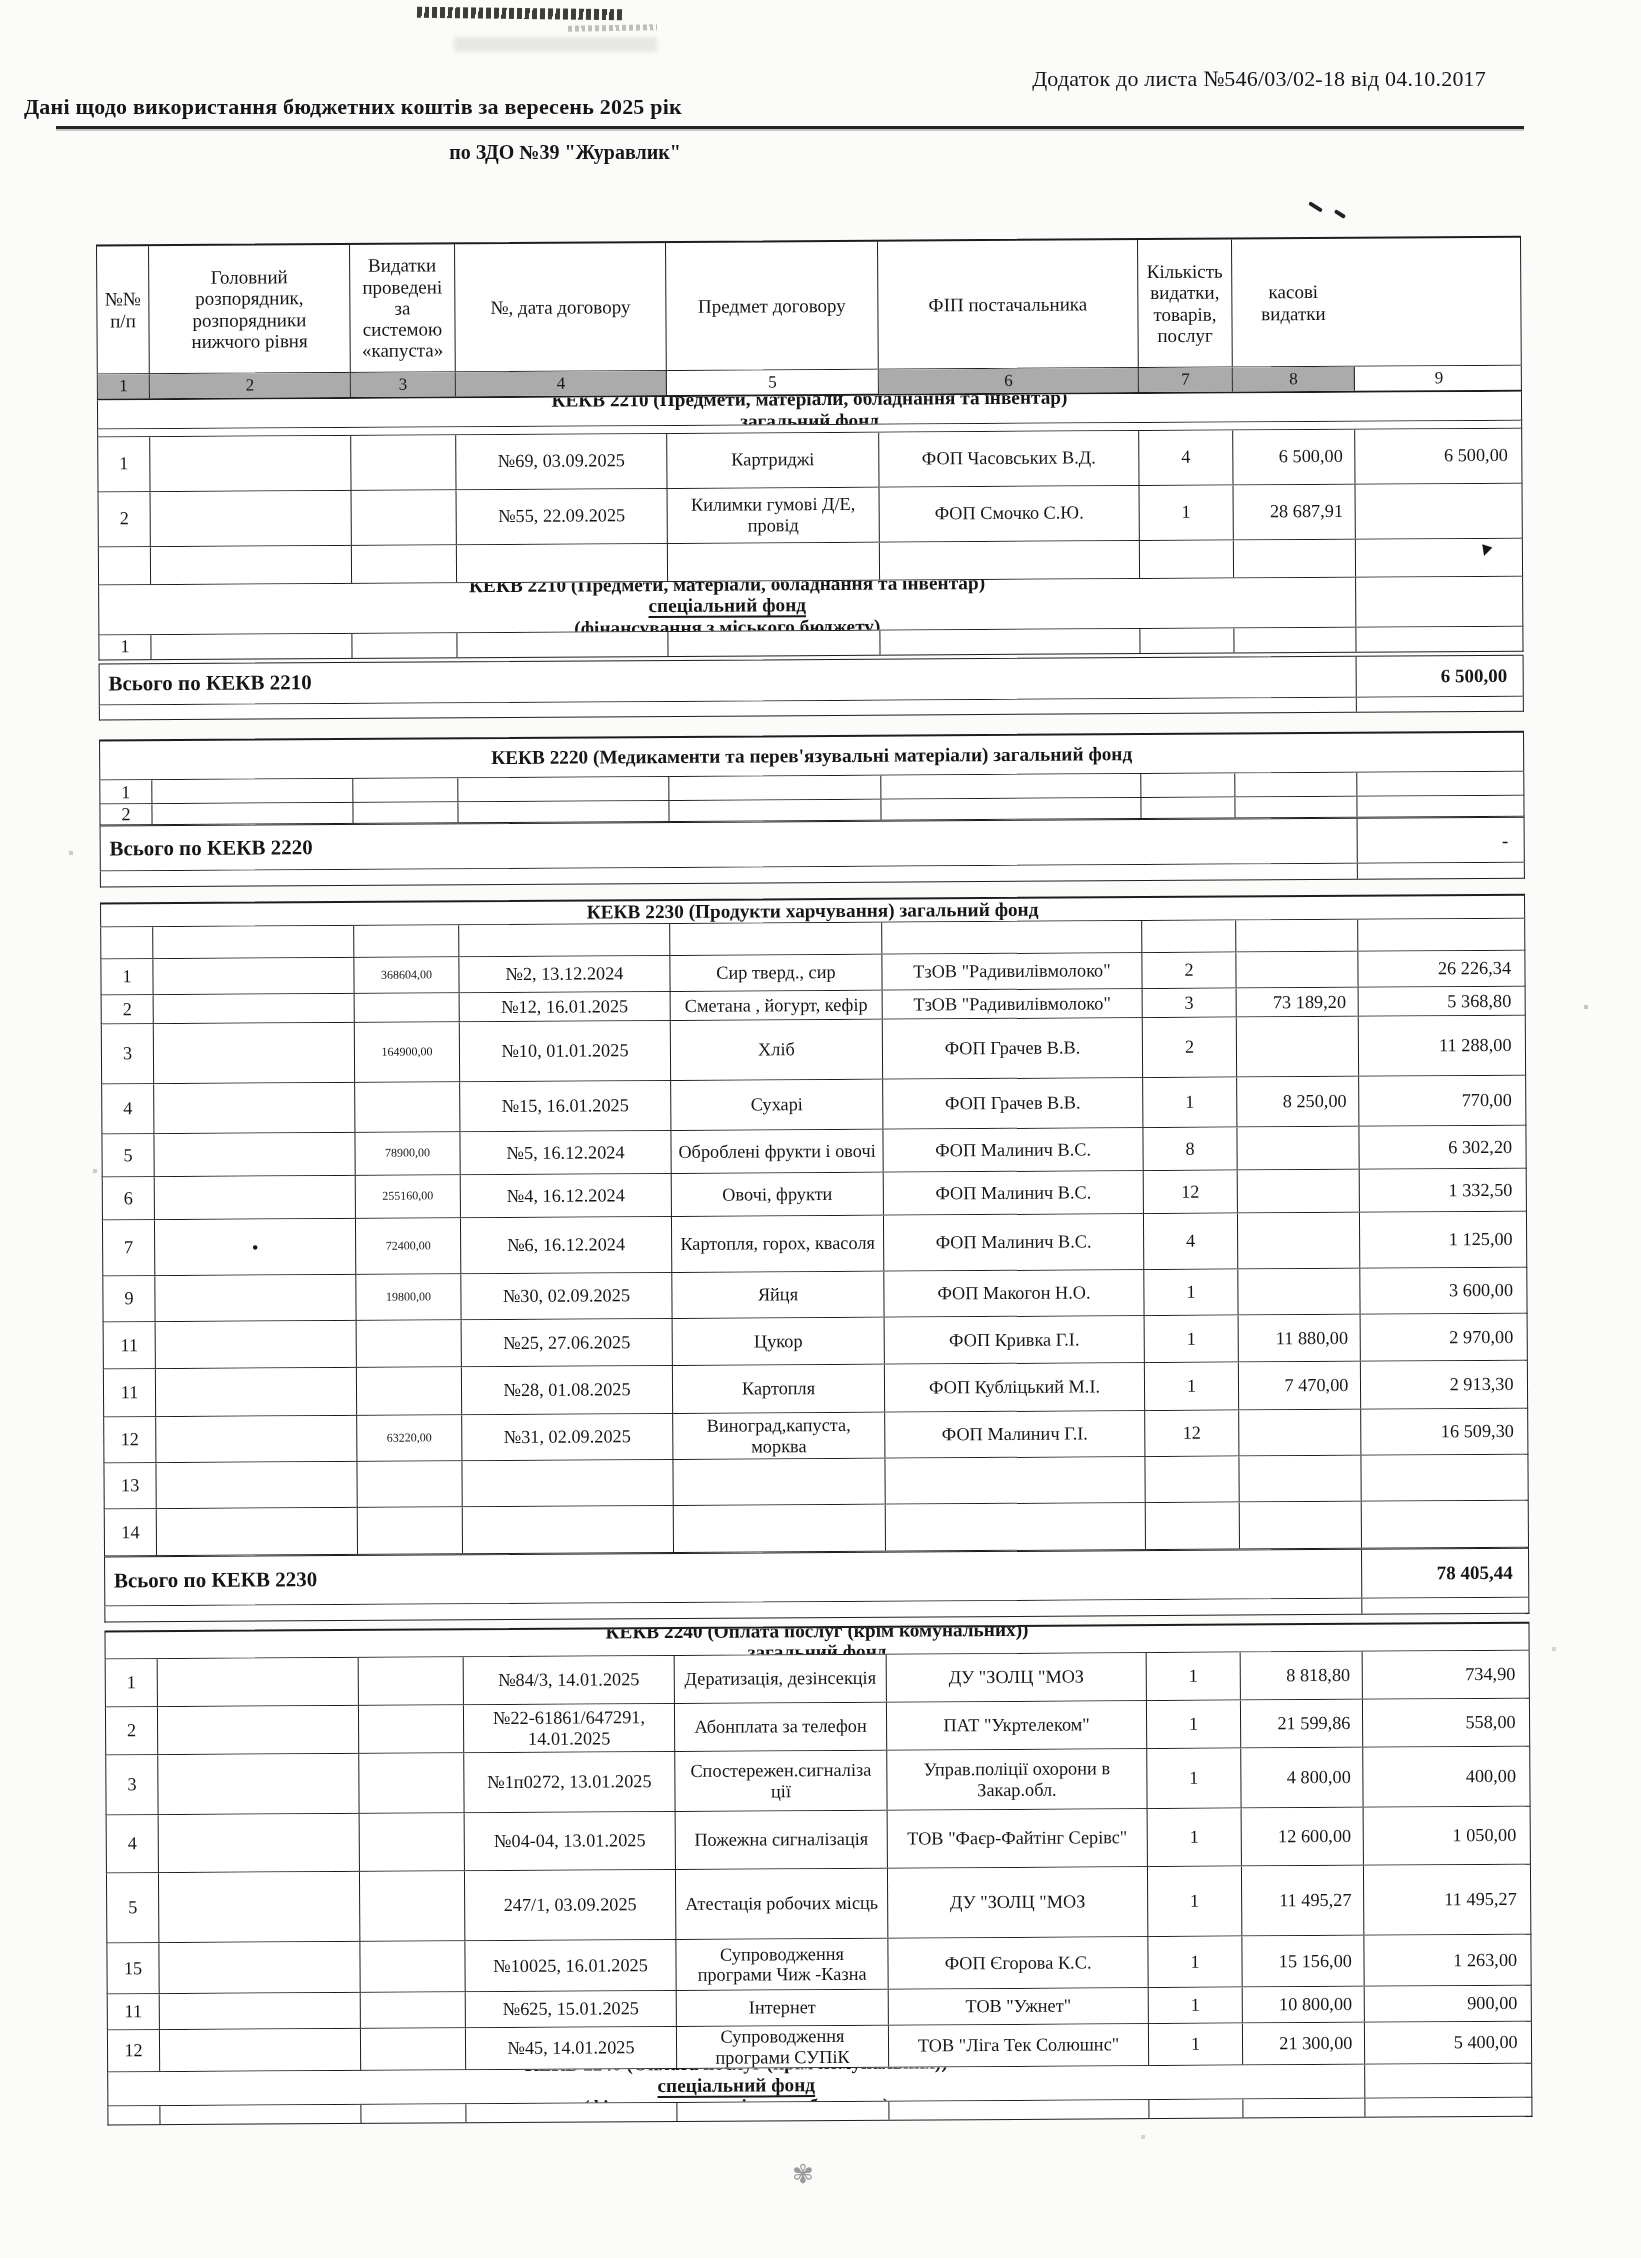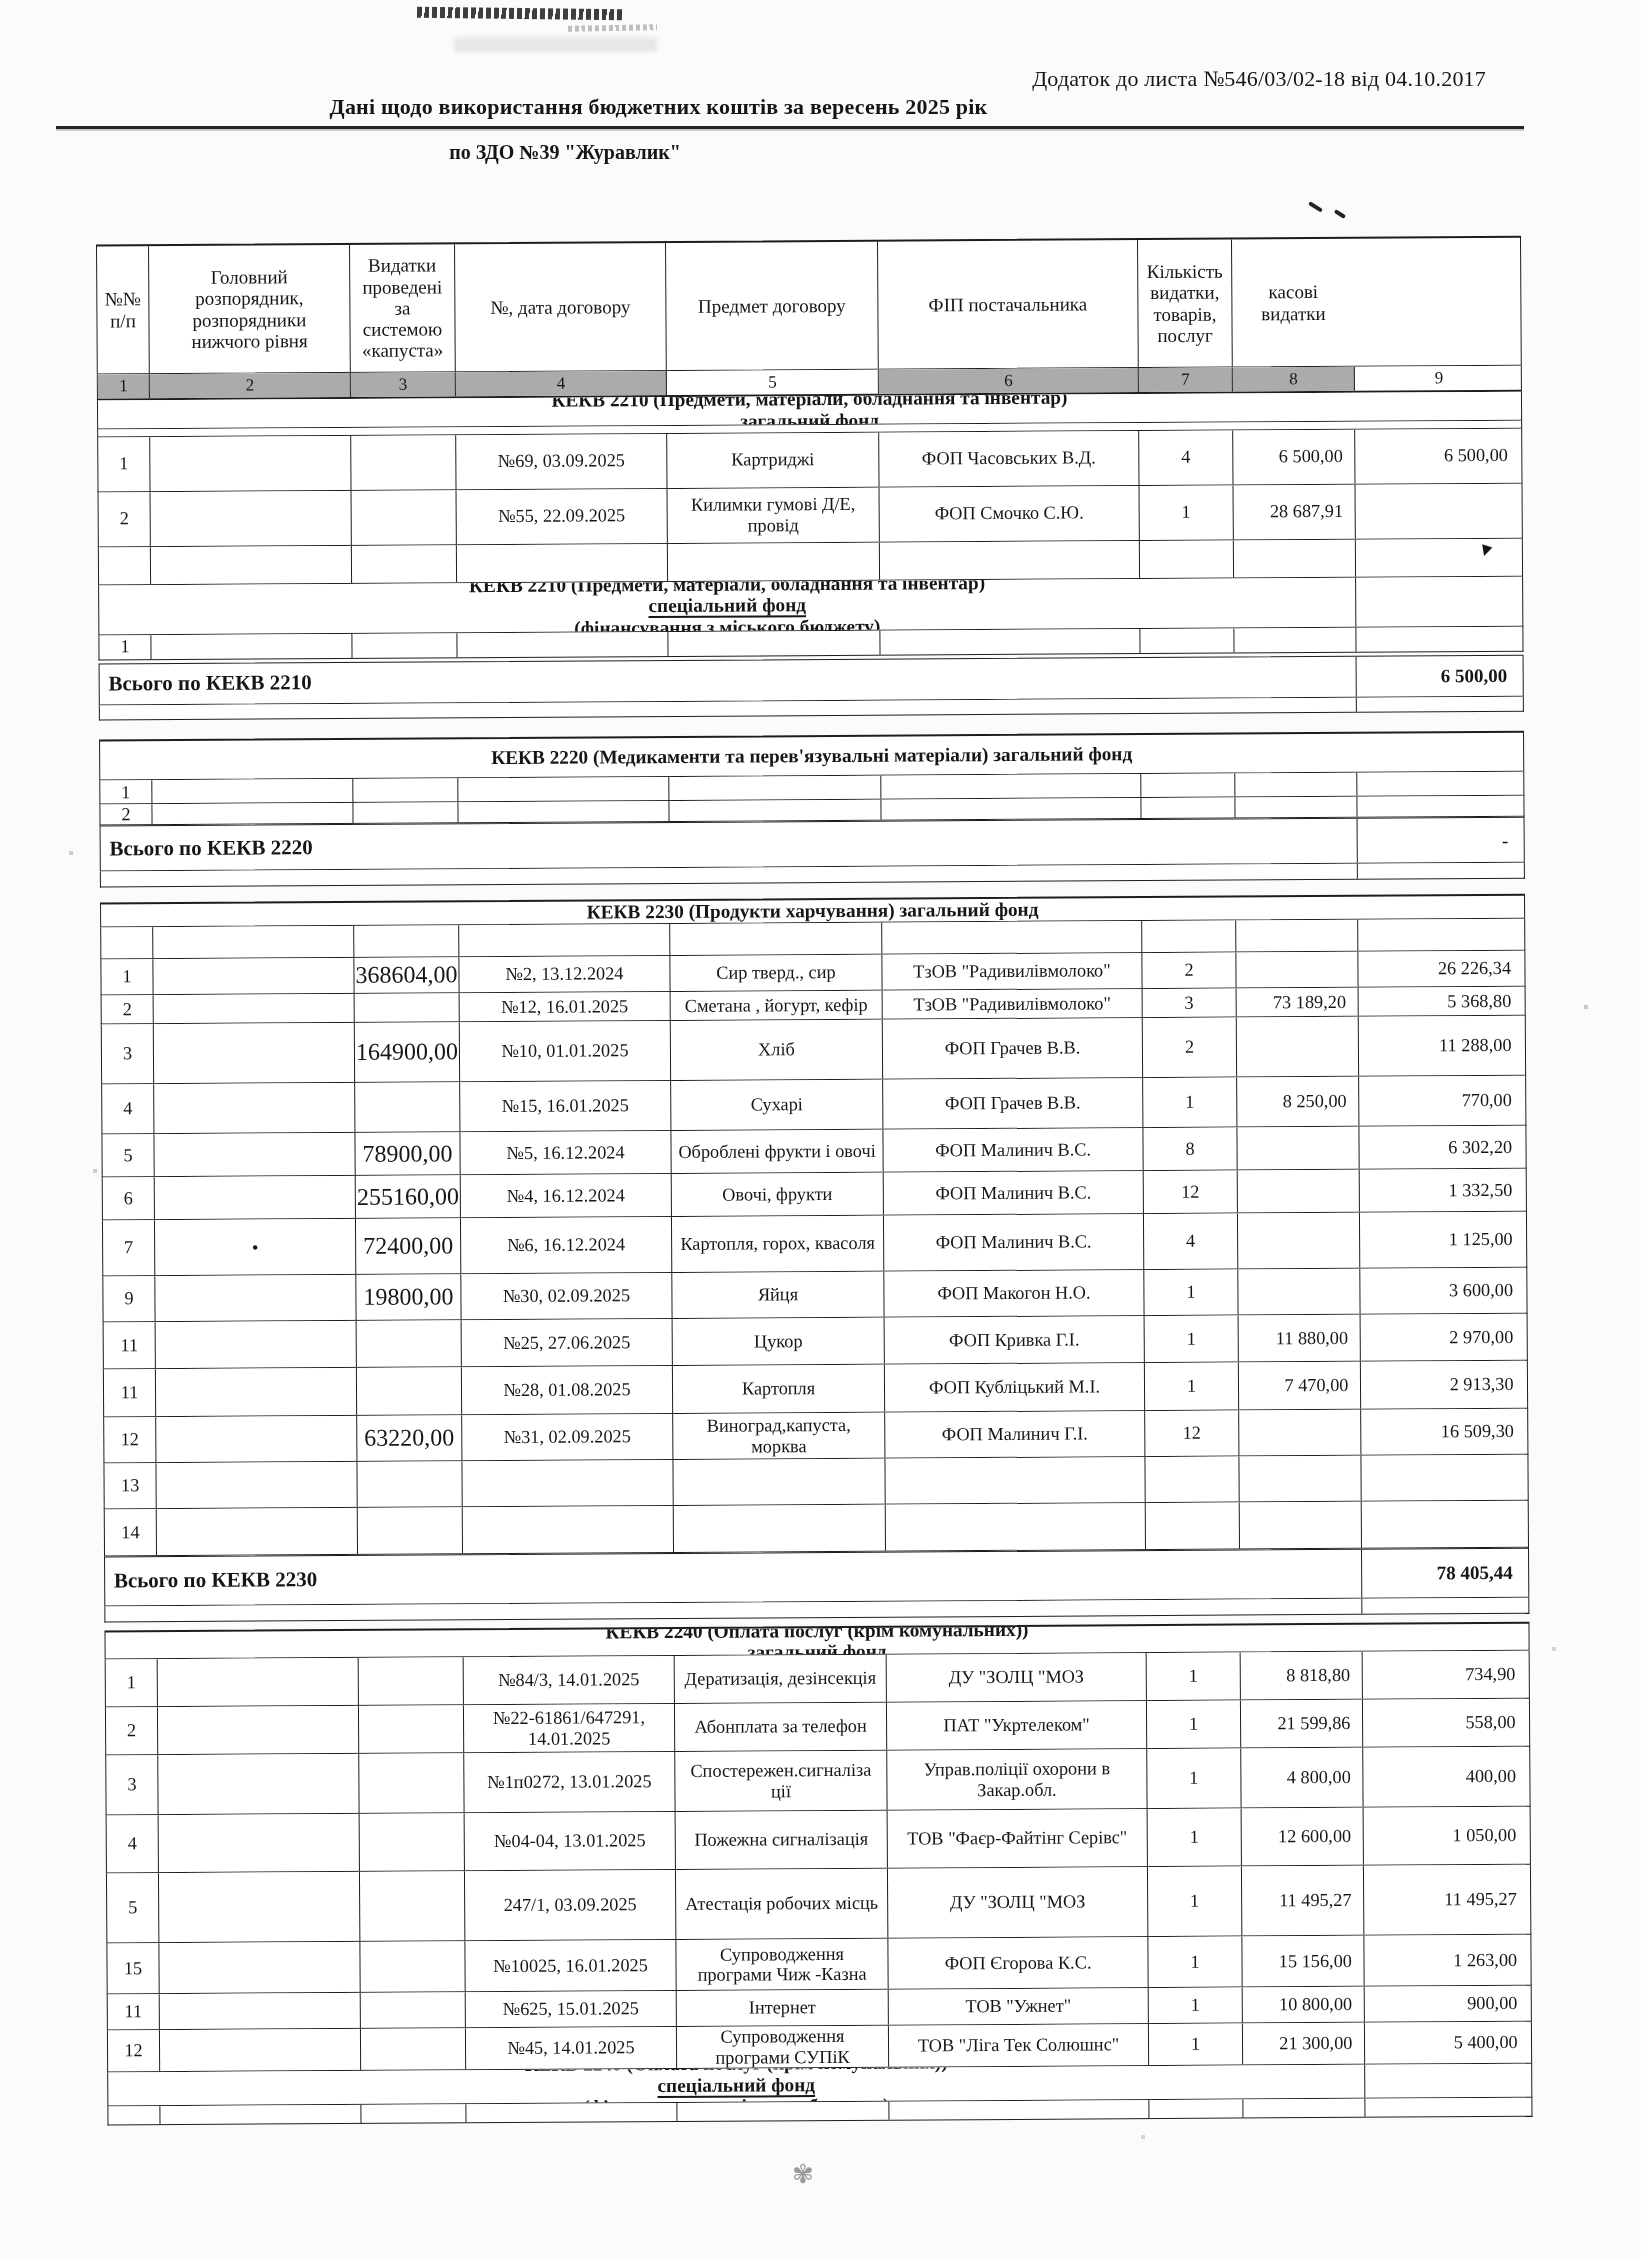--- a/index.html
+++ b/index.html
@@ -3,22 +3,22 @@
 <meta charset="utf-8">
 <style>
   html,body{margin:0;padding:0;}
   body{
     width:1641px;height:2258px;position:relative;overflow:hidden;
     background:#fbfbf9;color:#161616;
     font-family:"Liberation Serif","DejaVu Serif",serif;
   }
   
   .annex{position:absolute;top:66px;right:155px;font-size:22px;letter-spacing:0.2px;}
-  .doc-title{position:absolute;top:94px;left:0;width:1317px;text-align:center;
-    font-size:22px;font-weight:bold;letter-spacing:0.2px;}
+  .doc-title{position:absolute;top:94px;left:0;width:1317px;
+    font-size:22px;font-weight:bold;letter-spacing:0.2px;padding-left:24px;}
   .title-rule{position:absolute;top:126px;left:56px;width:1468px;height:2.9px;
     background:#262626;box-shadow:0 1.9px 0 rgba(40,40,40,.25);}
   .doc-subtitle{position:absolute;top:141px;left:0;width:1130px;text-align:center;
     font-size:20px;font-weight:bold;}
   
   .sheet{position:absolute;left:96px;top:241px;width:1425px;
     transform:rotate(-.35deg);transform-origin:40% 0;}
   .row{display:grid;box-sizing:border-box;background:#fff;
     border-left:1.9px solid #1d1d1d;border-right:1.9px solid #1d1d1d;border-bottom:1.9px solid #1d1d1d;}
   .row.first{border-top:2.9px solid #1d1d1d;}
@@ -32,21 +32,21 @@
   .header-cell{font-size:19px;white-space:pre-line;padding:3.9px 6.8px;}
   .num{font-size:17px;}
   .shaded{background:#ababab;}
   .band .cell{font-weight:bold;font-size:19.3px;}
   .bandwrap{display:inline;}
   .uline{text-decoration:underline;text-decoration-thickness:1.9px;text-underline-offset:3.9px;}
   .total-label{justify-content:flex-start;padding-left:8.7px;font-weight:bold;font-size:21px;}
   .total-value{justify-content:flex-end;padding-right:17.4px;font-weight:bold;font-size:19px;}
   .c1{font-size:18.3px;}
   .c2{font-size:10.6px;}
-  .c3{font-size:24px;}
+  .c3{font-size:12px;}
   .c8{justify-content:flex-end;padding-right:11.6px;}
   .c9{justify-content:flex-end;padding-right:15.4px;}
   .mark{margin-left:auto;margin-right:13.5px;font-size:18.3px;line-height:.9;
     transform:rotate(18deg);align-self:flex-start;margin-top:1.9px;}
   
   .scratch1{position:absolute;top:7.7px;left:417px;width:207px;height:10.6px;opacity:.85;
     transform:rotate(.7deg);filter:blur(0.4px);
     background:repeating-linear-gradient(92deg,#1c1c1c 0 4.8px,rgba(0,0,0,0) 4.8px 7.7px);}
   .scratch2{position:absolute;top:25px;left:568px;width:89px;height:5.8px;opacity:.3;
     transform:rotate(-1deg);filter:blur(0.5px);

